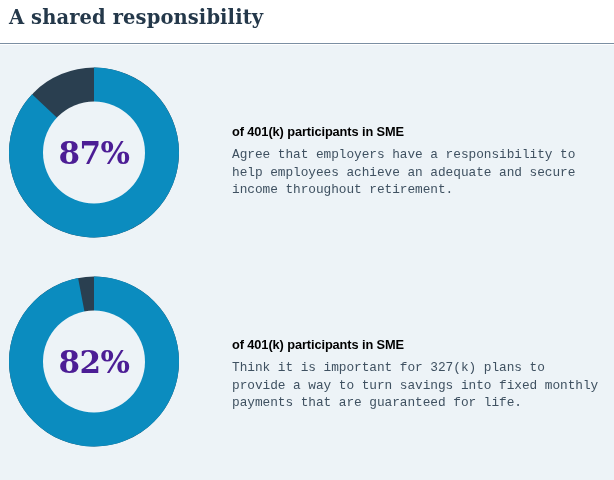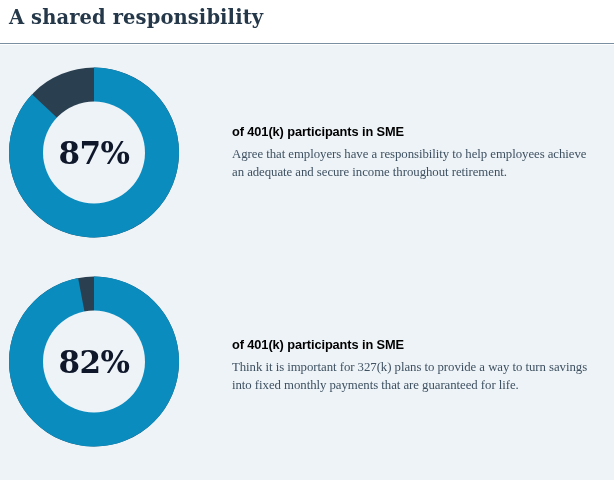--- a/index.html
+++ b/index.html
@@ -73,40 +73,40 @@
     left: 0;
     top: 0;
     width: 170px;
     height: 171px;
     display: flex;
     align-items: center;
     justify-content: center;
     font-family: "DejaVu Serif", "Liberation Serif", serif;
     font-weight: bold;
     font-size: 31px;
-    color: #0f172a;
+    color: #4c1d95;
     letter-spacing: -0.5px;
   }
   .text-block {
     position: absolute;
     left: 232px;
     width: 368px;
   }
   .text-block-0 { top: 57px; }
   .text-block-1 { top: 61px; }
   .stat-heading {
     font-family: "Liberation Sans", sans-serif;
     font-size: 12.8px;
     font-weight: bold;
     color: #000000;
     margin: 0 0 7px 0;
     letter-spacing: -0.1px;
   }
   .stat-body {
-    font-family: Liberation Serif, serif;
+    font-family: Liberation Mono, monospace;
     font-size: 12.8px;
     font-weight: normal;
     color: #3f5161;
     line-height: 17.5px;
     margin: 0;
     letter-spacing: -0.05px;
   }
 </style>
 </head>
 <body>

